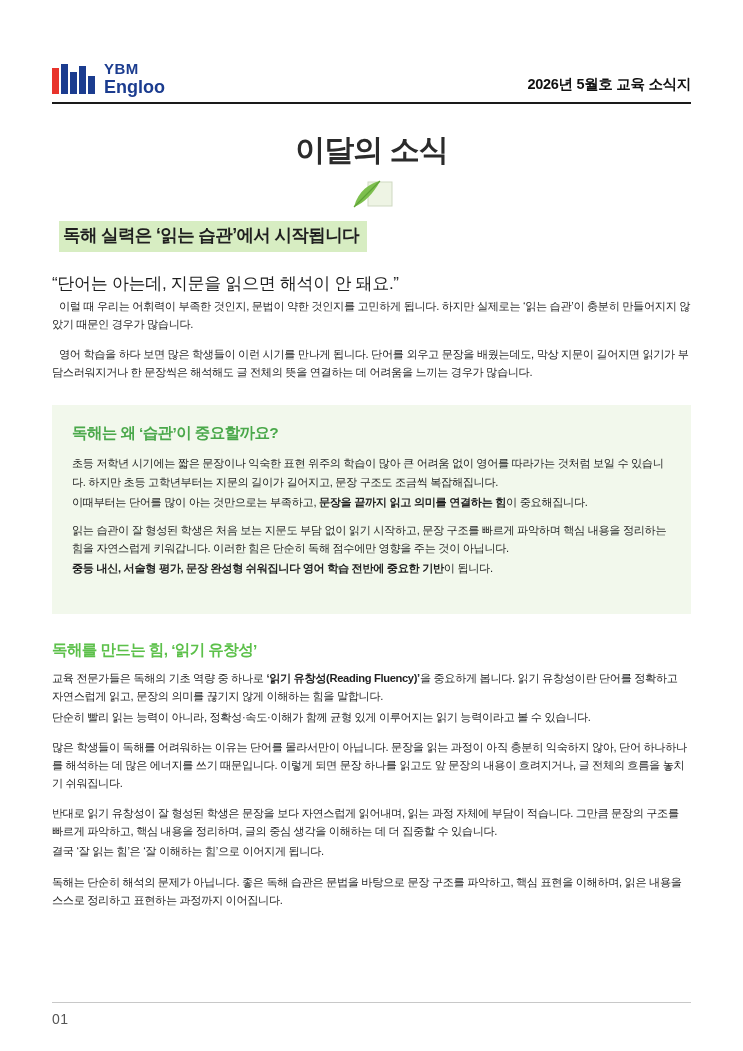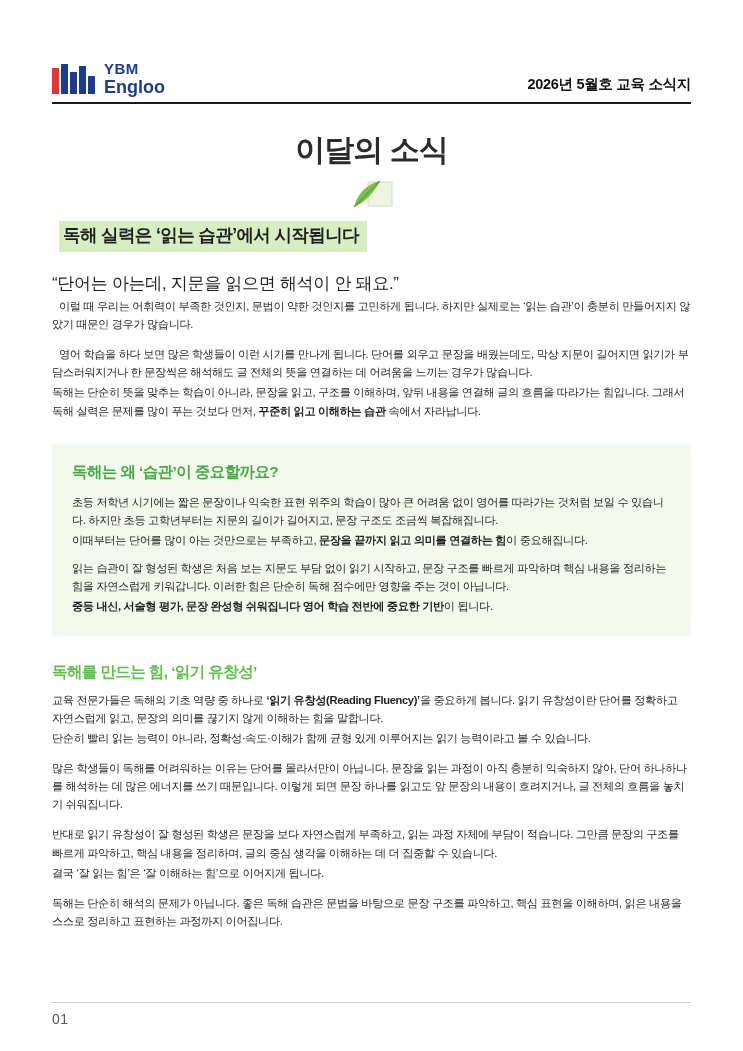--- a/index.html
+++ b/index.html
@@ -131,21 +131,21 @@
     margin: 12px 0 0 0;
   }
   p.body.tight { margin-top: 2px; }
   p.body .b { font-weight: bold; }
   .indent { text-indent: 7px; }
 
   
   .green-box {
     margin-top: 24px;
     background: #f2f8ec;
-    padding: 18px 20px 20px 20px;
+    padding: 18px 20px 37px 20px;
   }
   .green-box h2 {
     margin: 0 0 10px 0;
     font-size: 15.5px;
     font-weight: bold;
     color: #4aa84a;
     letter-spacing: -0.6px;
   }
   .green-box p.body { margin-top: 10px; }
   .green-box p.body.tight { margin-top: 2px; }
@@ -218,38 +218,37 @@
 
   <div class="subtitle-wrap">
     <span class="subtitle">독해 실력은 ‘읽는 습관’에서 시작됩니다</span>
   </div>
 
   
   <div class="quote">“단어는 아는데, 지문을 읽으면 해석이 안 돼요.”</div>
 
   <p class="body tight indent">이럴 때 우리는 어휘력이 부족한 것인지, 문법이 약한 것인지를 고민하게 됩니다. 하지만 실제로는 ‘읽는 습관’이 충분히 만들어지지 않았기 때문인 경우가 많습니다.</p>
   <p class="body indent">영어 학습을 하다 보면 많은 학생들이 이런 시기를 만나게 됩니다. 단어를 외우고 문장을 배웠는데도, 막상 지문이 길어지면 읽기가 부담스러워지거나 한 문장씩은 해석해도 글 전체의 뜻을 연결하는 데 어려움을 느끼는 경우가 많습니다.</p>
-  <p class="body tight"><span>독해는 단순히 뜻을 맞추는 학습이 아니라, 문장을 읽고, 구조를 이해하며, 앞뒤 내용을 연결해 글의 흐름을 따라가는 힘입니다. 그래서 독해 실력은 문제를 많이 푸는 것보다 먼저, </span><span class="b">꾸준히 읽고 이해하는 습관</span><span> 속에서 자라납니다.</span></p>
 
   
   <div class="green-box">
     <h2>독해는 왜 ‘습관’이 중요할까요?</h2>
     <p class="body" style="margin-top:0;">초등 저학년 시기에는 짧은 문장이나 익숙한 표현 위주의 학습이 많아 큰 어려움 없이 영어를 따라가는 것처럼 보일 수 있습니다. 하지만 초등 고학년부터는 지문의 길이가 길어지고, 문장 구조도 조금씩 복잡해집니다.</p>
     <p class="body tight"><span>이때부터는 단어를 많이 아는 것만으로는 부족하고, </span><span class="b">문장을 끝까지 읽고 의미를 연결하는 힘</span><span>이 중요해집니다.</span></p>
     <p class="body">읽는 습관이 잘 형성된 학생은 처음 보는 지문도 부담 없이 읽기 시작하고, 문장 구조를 빠르게 파악하며 핵심 내용을 정리하는 힘을 자연스럽게 키워갑니다. 이러한 힘은 단순히 독해 점수에만 영향을 주는 것이 아닙니다.</p>
     <p class="body tight"><span class="b">중등 내신, 서술형 평가, 문장 완성형 쉬워집니다 영어 학습 전반에 중요한 기반</span><span>이 됩니다.</span></p>
   </div>
 
   
   <div class="section2">
     <h2>독해를 만드는 힘, ‘읽기 유창성’</h2>
     <p class="body" style="margin-top:0;"><span>교육 전문가들은 독해의 기초 역량 중 하나로 </span><span class="b">‘읽기 유창성(Reading Fluency)’</span><span>을 중요하게 봅니다. 읽기 유창성이란 단어를 정확하고 자연스럽게 읽고, 문장의 의미를 끊기지 않게 이해하는 힘을 말합니다.</span></p>
     <p class="body tight">단순히 빨리 읽는 능력이 아니라, 정확성·속도·이해가 함께 균형 있게 이루어지는 읽기 능력이라고 볼 수 있습니다.</p>
     <p class="body">많은 학생들이 독해를 어려워하는 이유는 단어를 몰라서만이 아닙니다. 문장을 읽는 과정이 아직 충분히 익숙하지 않아, 단어 하나하나를 해석하는 데 많은 에너지를 쓰기 때문입니다. 이렇게 되면 문장 하나를 읽고도 앞 문장의 내용이 흐려지거나, 글 전체의 흐름을 놓치기 쉬워집니다.</p>
-    <p class="body">반대로 읽기 유창성이 잘 형성된 학생은 문장을 보다 자연스럽게 부족하고, 읽는 과정 자체에 부담이 적습니다. 그만큼 문장의 구조를 빠르게 파악하고, 핵심 내용을 정리하며, 글의 중심 생각을 이해하는 데 더 집중할 수 있습니다.</p>
+    <p class="body">반대로 읽기 유창성이 잘 형성된 학생은 문장을 보다 자연스럽게 읽어내며, 읽는 과정 자체에 부담이 적습니다. 그만큼 문장의 구조를 빠르게 파악하고, 핵심 내용을 정리하며, 글의 중심 생각을 이해하는 데 더 집중할 수 있습니다.</p>
     <p class="body tight b">결국 ‘잘 읽는 힘’은 ‘잘 이해하는 힘’으로 이어지게 됩니다.</p>
     <p class="body">독해는 단순히 해석의 문제가 아닙니다. 좋은 독해 습관은 문법을 바탕으로 문장 구조를 파악하고, 핵심 표현을 이해하며, 읽은 내용을 스스로 정리하고 표현하는 과정까지 이어집니다.</p>
   </div>
 
   
   <div class="footer">
     <div class="footer-rule"></div>
     <div class="page-num">01</div>
   </div>
 

